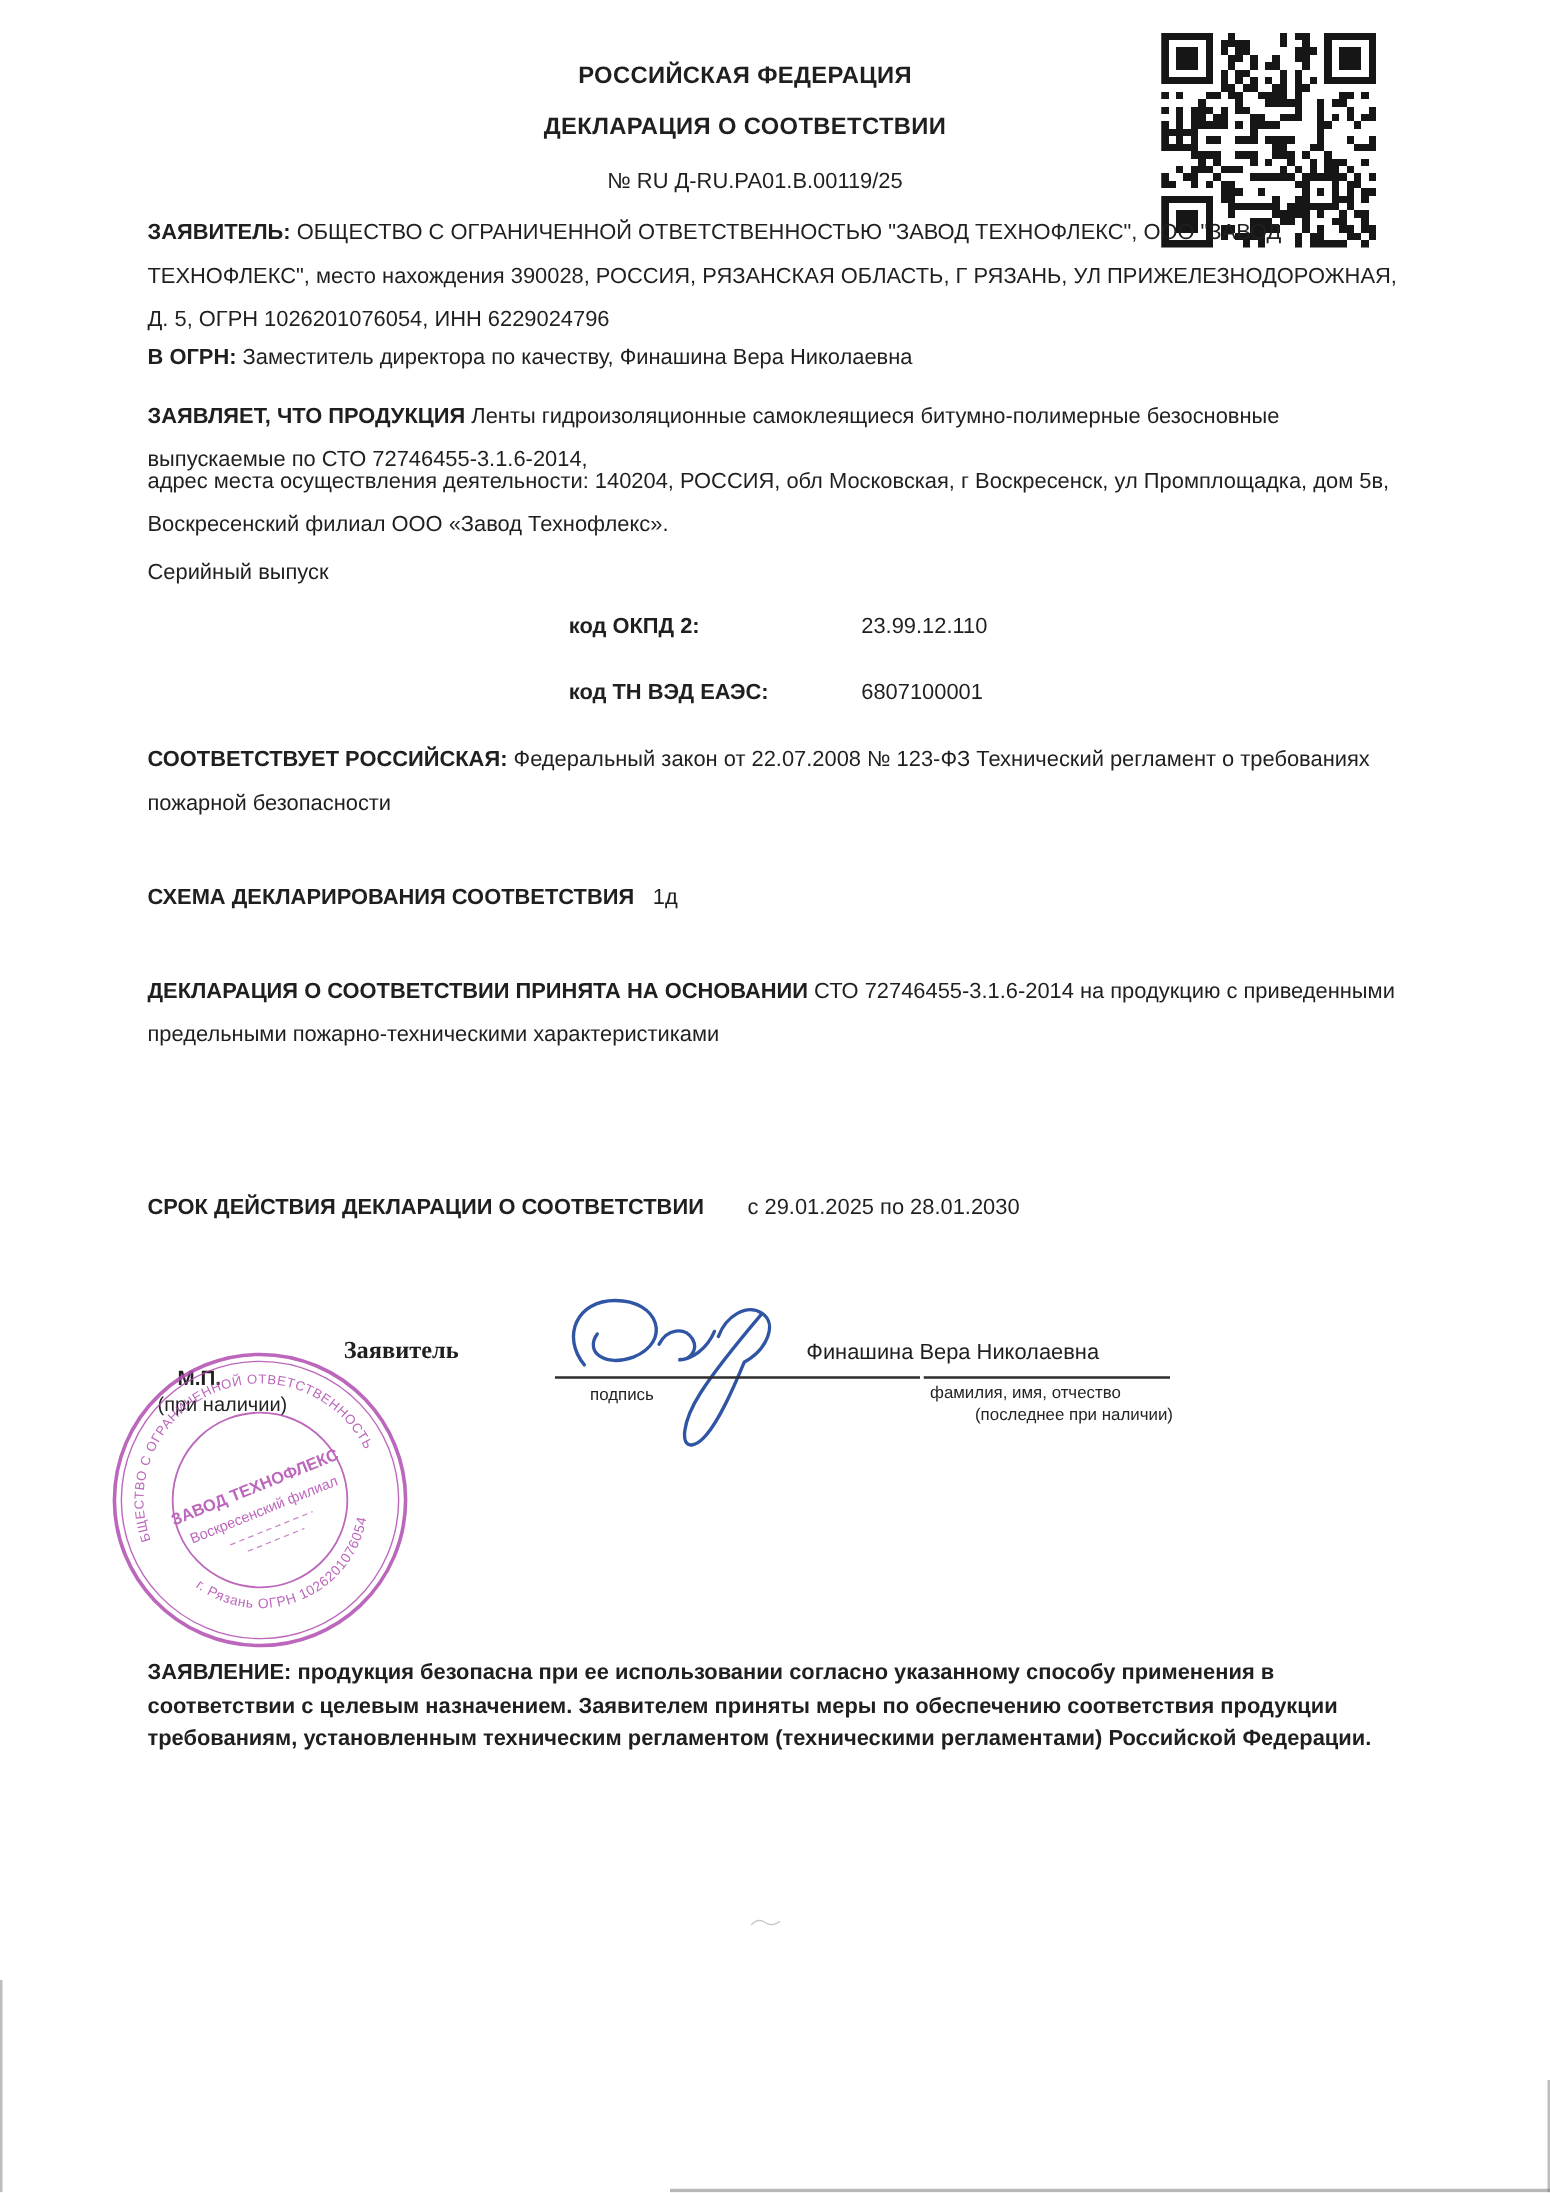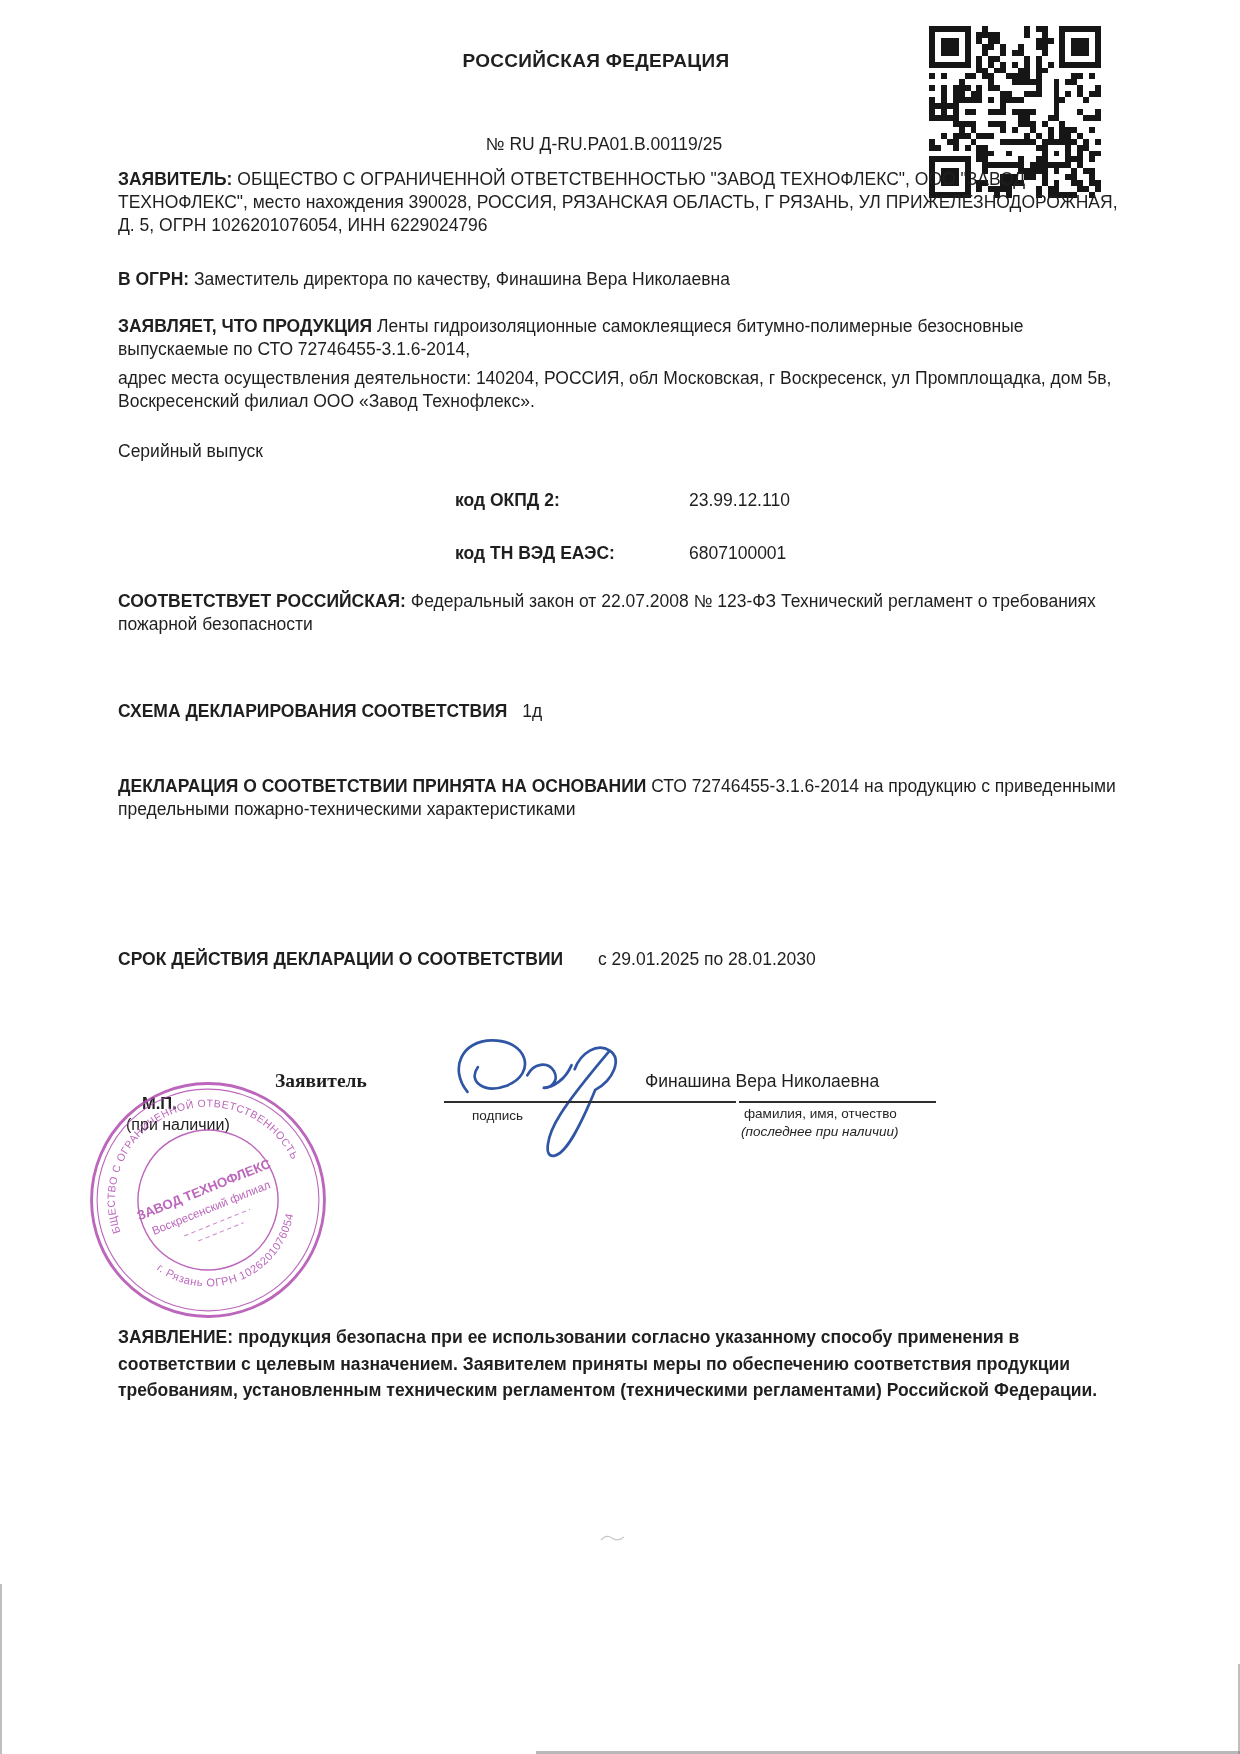--- a/index.html
+++ b/index.html
@@ -7,38 +7,38 @@
   html,body { background:#ffffff; }
   .page {
     position:relative; width:1240px; height:1754px; margin:0 auto;
     background:#ffffff; overflow:hidden;
     font-family:"Liberation Sans", sans-serif; color:#1f1f1f;
   }
   .hdr { position:absolute; left:0; width:1150px; text-align:center;margin-left:21px; }
   .hdr.country { top:50px;  font-size:19px; font-weight:bold; letter-spacing:.3px; }
   .hdr.title   { top:91px;  font-size:19px; font-weight:bold; letter-spacing:.3px; }
   .hdr.number  { top:134px; font-size:17.5px;padding-left:16px; }
-  .para { position:absolute; left:118px; width:1008px; font-size:17.5px; line-height:23px; }
+  .para { position:absolute; left:118px; width:1008px; font-size:17.5px; line-height:35px; }
   .b { font-weight:bold; }
   .qr { position:absolute; left:929px; top:26px; width:172px; height:172px; }
   .qr svg { width:100%; height:100%; }
   .code-row { position:absolute; left:0; width:1240px; height:26px; font-size:17.5px; }
   .code-label { position:absolute; left:455px; font-weight:bold; }
   .code-value { position:absolute; left:689px; }
   .sig-role { position:absolute; left:275px; top:1070px; font-family:"Liberation Serif", serif; font-weight:bold; font-size:19.5px; }
   .sig-svg  { position:absolute; left:438px; top:1028px; width:228px; height:134px; }
   .sig-svg path { fill:none; stroke:currentColor; stroke-width:2.6; stroke-linecap:round; }
   .sig-line { position:absolute; top:1101px; height:2px; background:#2e2e2e; }
   .sig-line.s1 { left:444px; width:292px; }
   .sig-line.s2 { left:739px; width:197px; }
   .sig-name { position:absolute; left:645px; top:1071px; font-size:17.5px;text-align:right; }
   .sig-caption { position:absolute; font-size:13.5px; color:#242424; }
   .cap-sign  { left:472px; top:1108px; }
   .cap-name1 { left:744px; top:1106px; }
-  .cap-name2 { left:741px; top:1124px;font-style:italic; }
+  .cap-name2 { left:780px; top:1124px; }
   .mp      { position:absolute; left:142px; top:1094px; font-weight:bold; font-size:16.5px; }
   .mp-note { position:absolute; left:126px; top:1116px; font-size:16px; }
   .stamp { position:absolute; left:86px; top:1078px; width:244px; height:244px; transform:rotate(-22deg); opacity:.85; }
   .stamp svg { width:100%; height:100%; }
   .stamp text { fill:currentColor; font-family:"Liberation Sans", sans-serif; letter-spacing:.5px; }
   .stamp .center-txt { letter-spacing:0; }
   .statement { top:1324px; width:1002px; font-weight:bold; line-height:26.5px; }
   .edge-bottom { position:absolute; bottom:0; left:536px; right:0; height:3px; background:#7d7d7d; opacity:.55; }
   .edge-left   { position:absolute; bottom:0; left:0; width:2px; height:170px; background:#7d7d7d; opacity:.5; }
   .edge-right  { position:absolute; bottom:0; right:0; width:2px; height:90px; background:#7d7d7d; opacity:.5; }
@@ -341,20 +341,21 @@
           <rect x="1" y="23" width="5" height="5" fill="#ffffff"></rect>
           <rect x="2" y="24" width="3" height="3"></rect>
           <rect x="19" y="19" width="5" height="5"></rect>
           <rect x="20" y="20" width="3" height="3" fill="#ffffff"></rect>
           <rect x="21" y="21" width="1" height="1"></rect>
         </g>
       </svg>
   </div>
 
   <div class="hdr country">РОССИЙСКАЯ ФЕДЕРАЦИЯ</div>
+  <div class="hdr title">ДЕКЛАРАЦИЯ О СООТВЕТСТВИИ</div>
   <div class="hdr number">№ RU Д-RU.РА01.В.00119/25</div>
 
   <p class="para" style="top:168px">
     <span class="b">ЗАЯВИТЕЛЬ:</span>
     <span>ОБЩЕСТВО С ОГРАНИЧЕННОЙ ОТВЕТСТВЕННОСТЬЮ "ЗАВОД ТЕХНОФЛЕКС", ООО "ЗАВОД ТЕХНОФЛЕКС", место нахождения 390028, РОССИЯ,  РЯЗАНСКАЯ ОБЛАСТЬ, Г РЯЗАНЬ, УЛ ПРИЖЕЛЕЗНОДОРОЖНАЯ, Д. 5, ОГРН 1026201076054, ИНН 6229024796</span>
   </p>
 
   <p class="para" style="top:268px">
     <span class="b">В ОГРН:</span>
     <span>Заместитель директора по качеству, Финашина Вера Николаевна</span>

